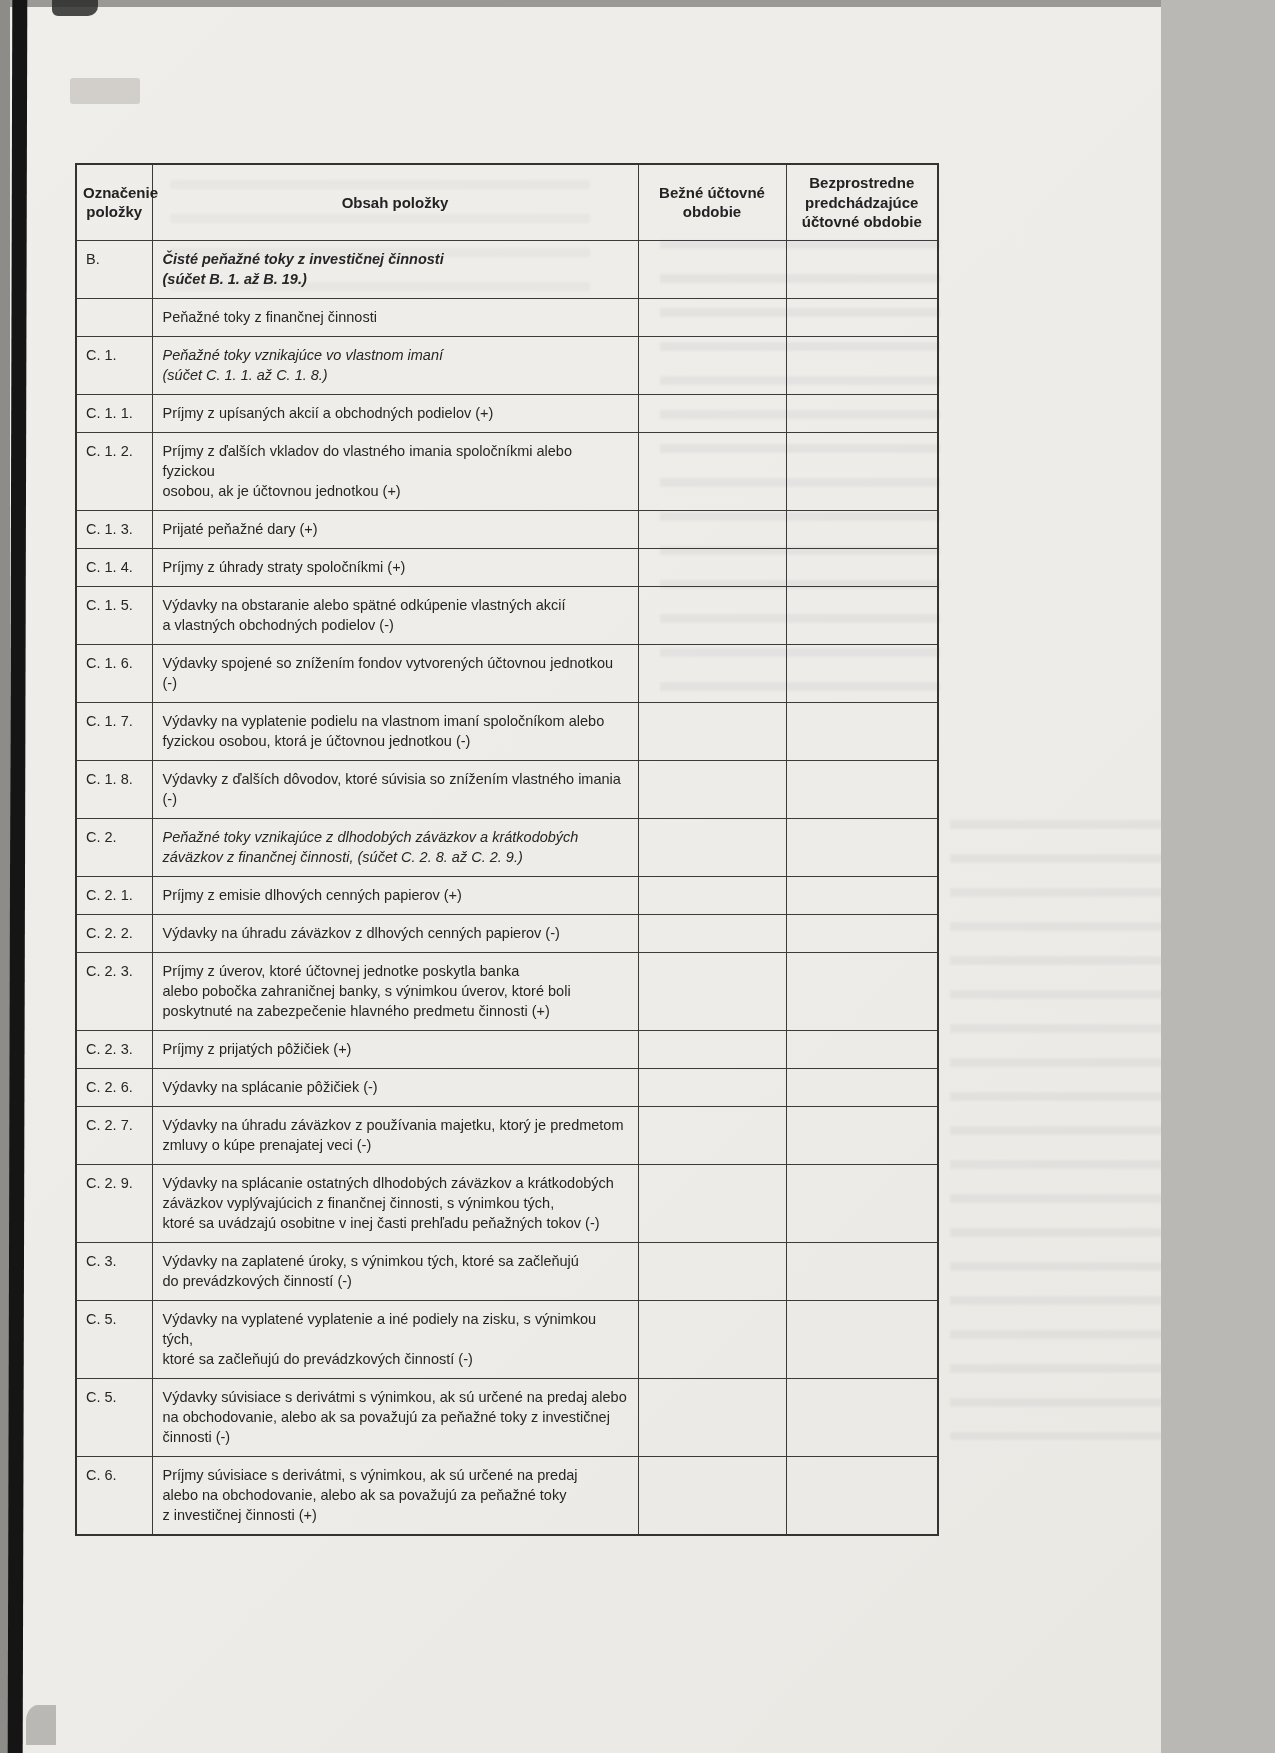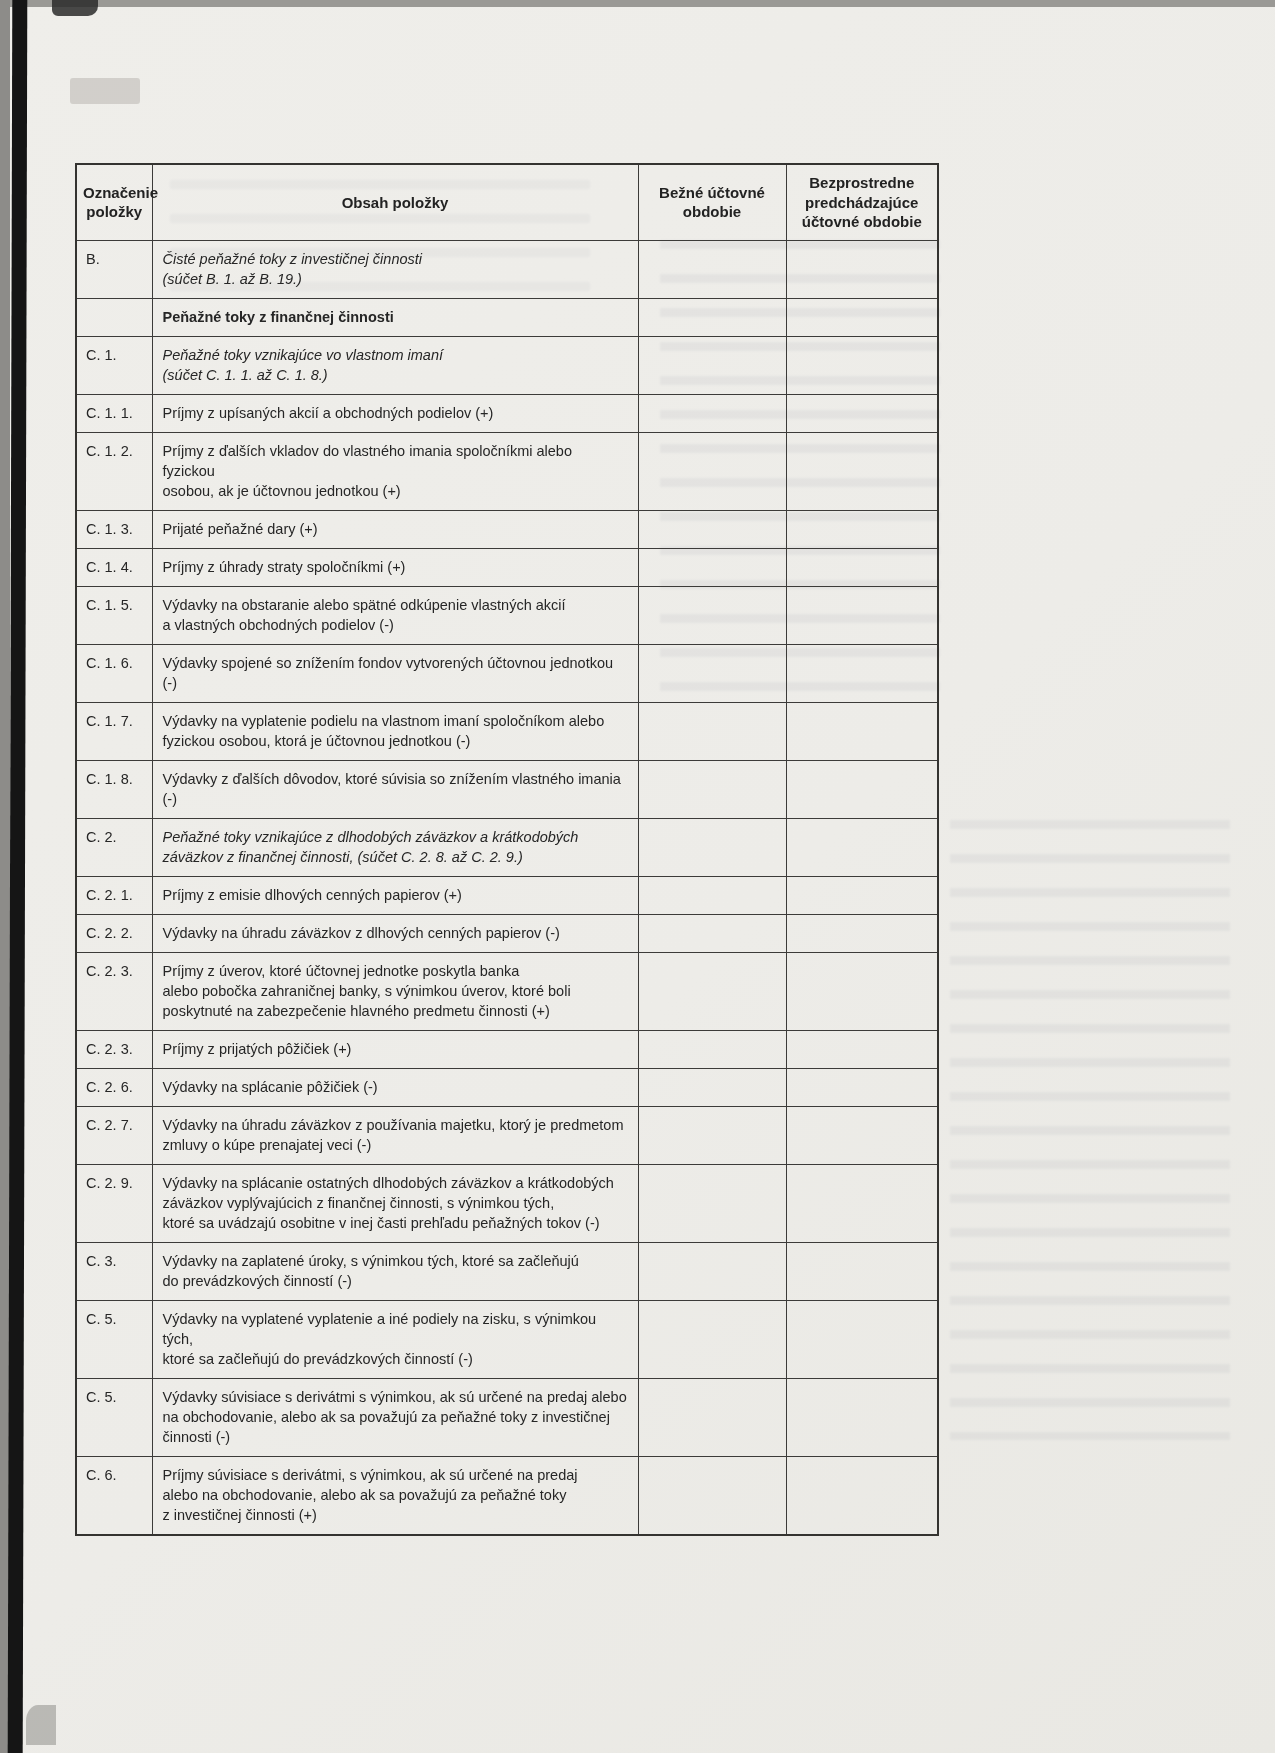--- a/index.html
+++ b/index.html
@@ -3,21 +3,21 @@
 <meta charset="utf-8">
 <style>
   html,body{margin:0;padding:0;}
   body{
     width:1275px;height:1753px;
     background:#b9b8b4;
     font-family:"Liberation Sans", sans-serif;
     position:relative;
   }
   .scan-page{
-    position:absolute;left:0;top:0;width:1275px;height:1753px;
+    position:absolute;left:0;top:0;width:1161px;height:1753px;
     background:linear-gradient(135deg,#efeeea 0%,#edecE8 55%,#e9e8e3 100%);
     overflow:hidden;
   }
   
   .edge-left-gray{position:absolute;left:0;top:0;width:10px;height:100%;background:#8d8c89;}
   .edge-left-black{position:absolute;left:10px;top:0;width:15px;height:100%;background:#151515;transform:skewX(-0.15deg);}
   .edge-top{position:absolute;left:0;top:0;width:100%;height:7px;background:#9a9995;}
   .corner-blob{position:absolute;left:52px;top:0;width:46px;height:16px;background:#2a2a2a;border-radius:0 0 10px 6px;opacity:.85;}
   .smudge-a{position:absolute;left:70px;top:78px;width:70px;height:26px;background:#b9b7b1;opacity:.55;border-radius:3px;}
   .smudge-b{position:absolute;left:26px;top:1705px;width:30px;height:40px;background:#6f6e6a;opacity:.4;border-radius:40% 0 0 0;}
@@ -45,22 +45,22 @@
     text-align:center;vertical-align:middle;
     padding:8px 6px;height:56px;background:transparent;color:#222;
   }
   td.cell{
     font-size:14.5px;line-height:1.38;
     vertical-align:top;
     padding:8px 10px 9px 10px;
     white-space:pre-line;
   }
   td.id-cell{padding-left:9px;padding-right:4px;white-space:nowrap;}
-  tr.row-bold-italic td.content-cell{font-weight:normal;font-style:italic;}
-  tr.row-bold td.content-cell{font-weight:bold;}
+  tr.row-bold-italic td.content-cell{font-weight:bold;font-style:italic;}
+  tr.row-bold td.content-cell{font-weight:normal;}
   tr.row-italic td.content-cell{font-style:italic;margin-top:36px;}
   td.value-cell{padding:8px 6px;}
 </style>
 </head>
 <body>
 
 <div class="scan-page">
   <div class="ghost ghost-1"></div>
   <div class="ghost ghost-2"></div>
   <div class="ghost ghost-3"></div>

